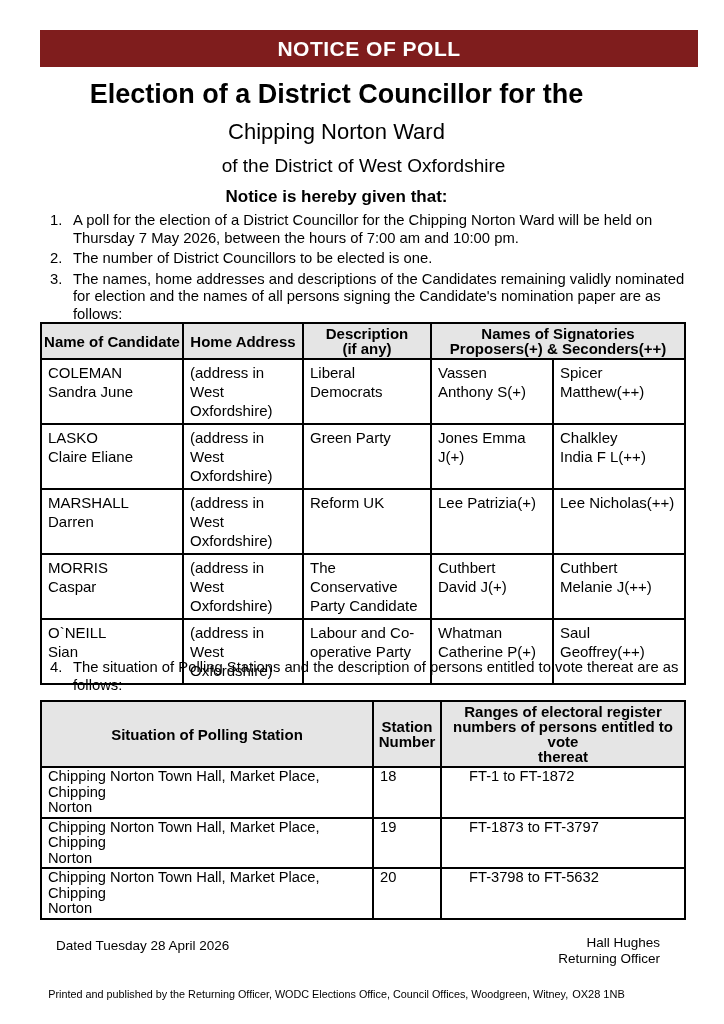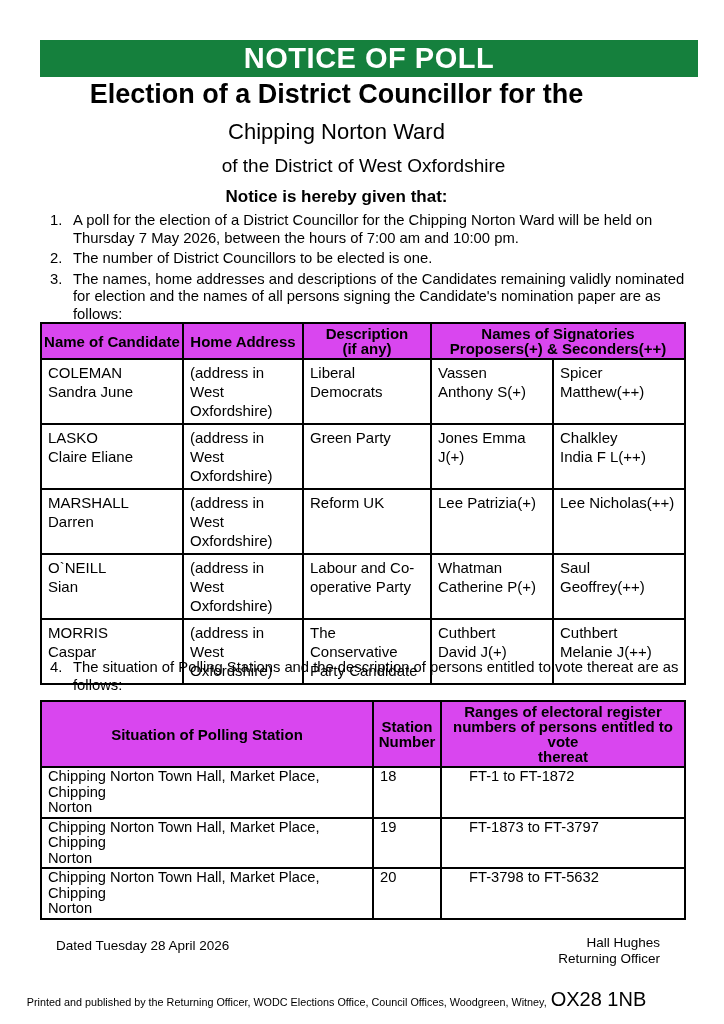--- a/index.html
+++ b/index.html
@@ -6,58 +6,58 @@
   body{
     width:724px;height:1024px;background:#ffffff;color:#000;
     font-family:"Liberation Sans",sans-serif;position:relative;overflow:hidden;
   }
   .abs{position:absolute;}
   .center{text-align:center;width:673px;left:0;}
   .preline{white-space:pre-line;}
 
   
   .banner{
-    left:40px;top:40px;width:658px;height:37px;background:#15803d;
-    color:#fff;font-weight:bold;font-size:29px;text-align:center;
+    left:40px;top:30px;width:658px;height:37px;background:#7f1d1d;
+    color:#fff;font-weight:bold;font-size:21px;text-align:center;
     line-height:37px;letter-spacing:.5px;
   }
 
   
   .title{top:79px;font-size:27px;font-weight:bold;}
   .ward{top:119px;font-size:22px;}
   .district{top:155px;font-size:19px;padding-left:27px;}
   .notice-line{top:187px;font-size:17px;font-weight:bold;}
 
   
   .olist{left:50px;width:642px;font-size:14.8px;line-height:17.6px;}
   .olist .item{display:flex;margin-bottom:3px;}
   .olist .num{flex:0 0 23px;}
   .olist .itext{flex:1;}
   .list1{top:212px;}
   .list4{top:659px;}
 
   
   table{border-collapse:collapse;table-layout:fixed;}
   td,th{border:2px solid #000;font-size:15px;vertical-align:top;overflow:hidden;}
-  th{background:#d946ef;font-weight:bold;text-align:center;vertical-align:middle;
+  th{background:#e5e5e5;font-weight:bold;text-align:center;vertical-align:middle;
      line-height:15px;padding:2px 2px;}
   .cand-table{left:40px;top:322px;width:644px;}
   .cand-table th{height:26px;}
   .cand-table td{height:55px;padding:3px 6px;line-height:19px;}
   .stat-table{left:40px;top:700px;width:644px;}
   .stat-table th{height:42px;}
   .stat-table td{height:27px;padding:1px 6px;line-height:15.5px;font-size:14.7px;}
   .stat-table .num-cell{margin-left:28px;}
   .stat-table .range-cell{padding-left:27px;}
 
   
   .dated{left:56px;top:938px;font-size:13.5px;}
   .officer{right:64px;top:935px;font-size:13.5px;text-align:right;line-height:15.5px;}
   .printed{top:988px;font-size:10.8px;}
-  .postcode{font-size:20px;margin-left:4px;margin-top:12px;}
+  .postcode{font-size:11px;margin-left:4px;margin-top:12px;}
 </style>
 </head>
 <body>
 
 <div>
 
   <div class="abs banner">NOTICE OF POLL</div>
 
   <div class="abs center title">Election of a District Councillor for the</div>
   <div class="abs center ward">Chipping Norton Ward</div>
@@ -120,41 +120,41 @@
     <tr>
       <td class="preline">MARSHALL
 Darren</td>
       <td class="preline">(address in West
 Oxfordshire)</td>
       <td class="preline">Reform UK</td>
       <td class="preline">Lee Patrizia(+)</td>
       <td class="preline">Lee Nicholas(++)</td>
     </tr>
     <tr>
-      <td class="preline">O`NEILL
-Sian</td>
-      <td class="preline">(address in West
-Oxfordshire)</td>
-      <td class="preline">Labour and Co-
-operative Party</td>
-      <td class="preline">Whatman
-Catherine P(+)</td>
-      <td class="preline">Saul Geoffrey(++)</td>
-    </tr>
-    <tr>
       <td class="preline">MORRIS
 Caspar</td>
       <td class="preline">(address in West
 Oxfordshire)</td>
       <td class="preline">The Conservative
 Party Candidate</td>
       <td class="preline">Cuthbert
 David J(+)</td>
       <td class="preline">Cuthbert
 Melanie J(++)</td>
+    </tr>
+    <tr>
+      <td class="preline">O`NEILL
+Sian</td>
+      <td class="preline">(address in West
+Oxfordshire)</td>
+      <td class="preline">Labour and Co-
+operative Party</td>
+      <td class="preline">Whatman
+Catherine P(+)</td>
+      <td class="preline">Saul Geoffrey(++)</td>
     </tr>
   </tbody>
     </table>
 
   <div class="abs olist list4">
     <div class="item">
       <span class="num">4.</span>
       <span class="itext">The situation of Polling Stations and the description of persons entitled to vote thereat are as follows:</span>
     </div>
   </div>

